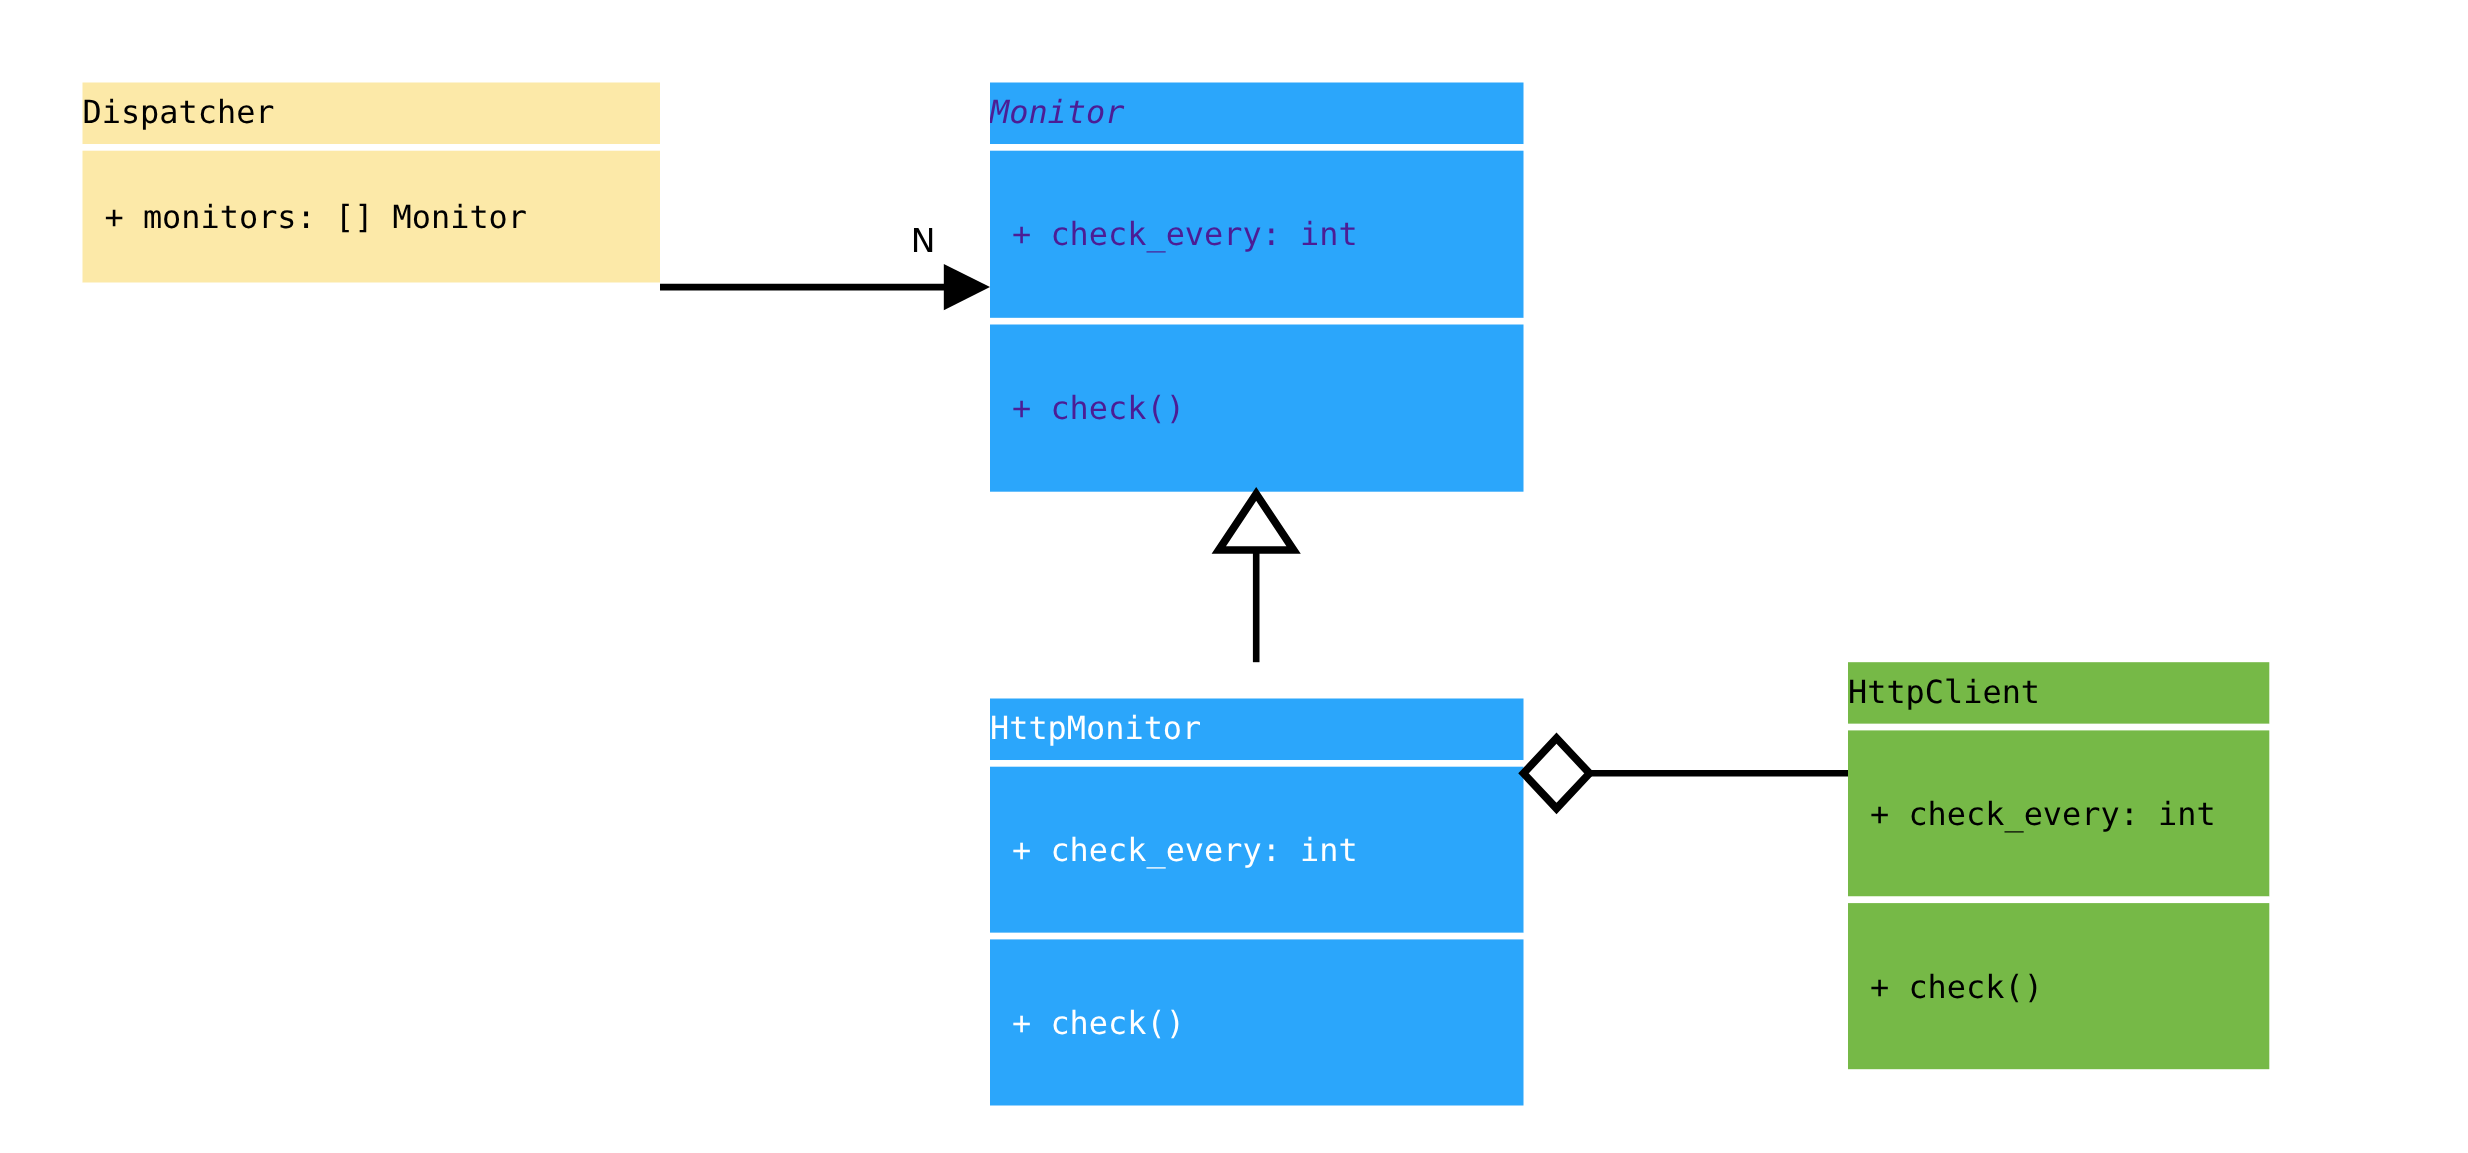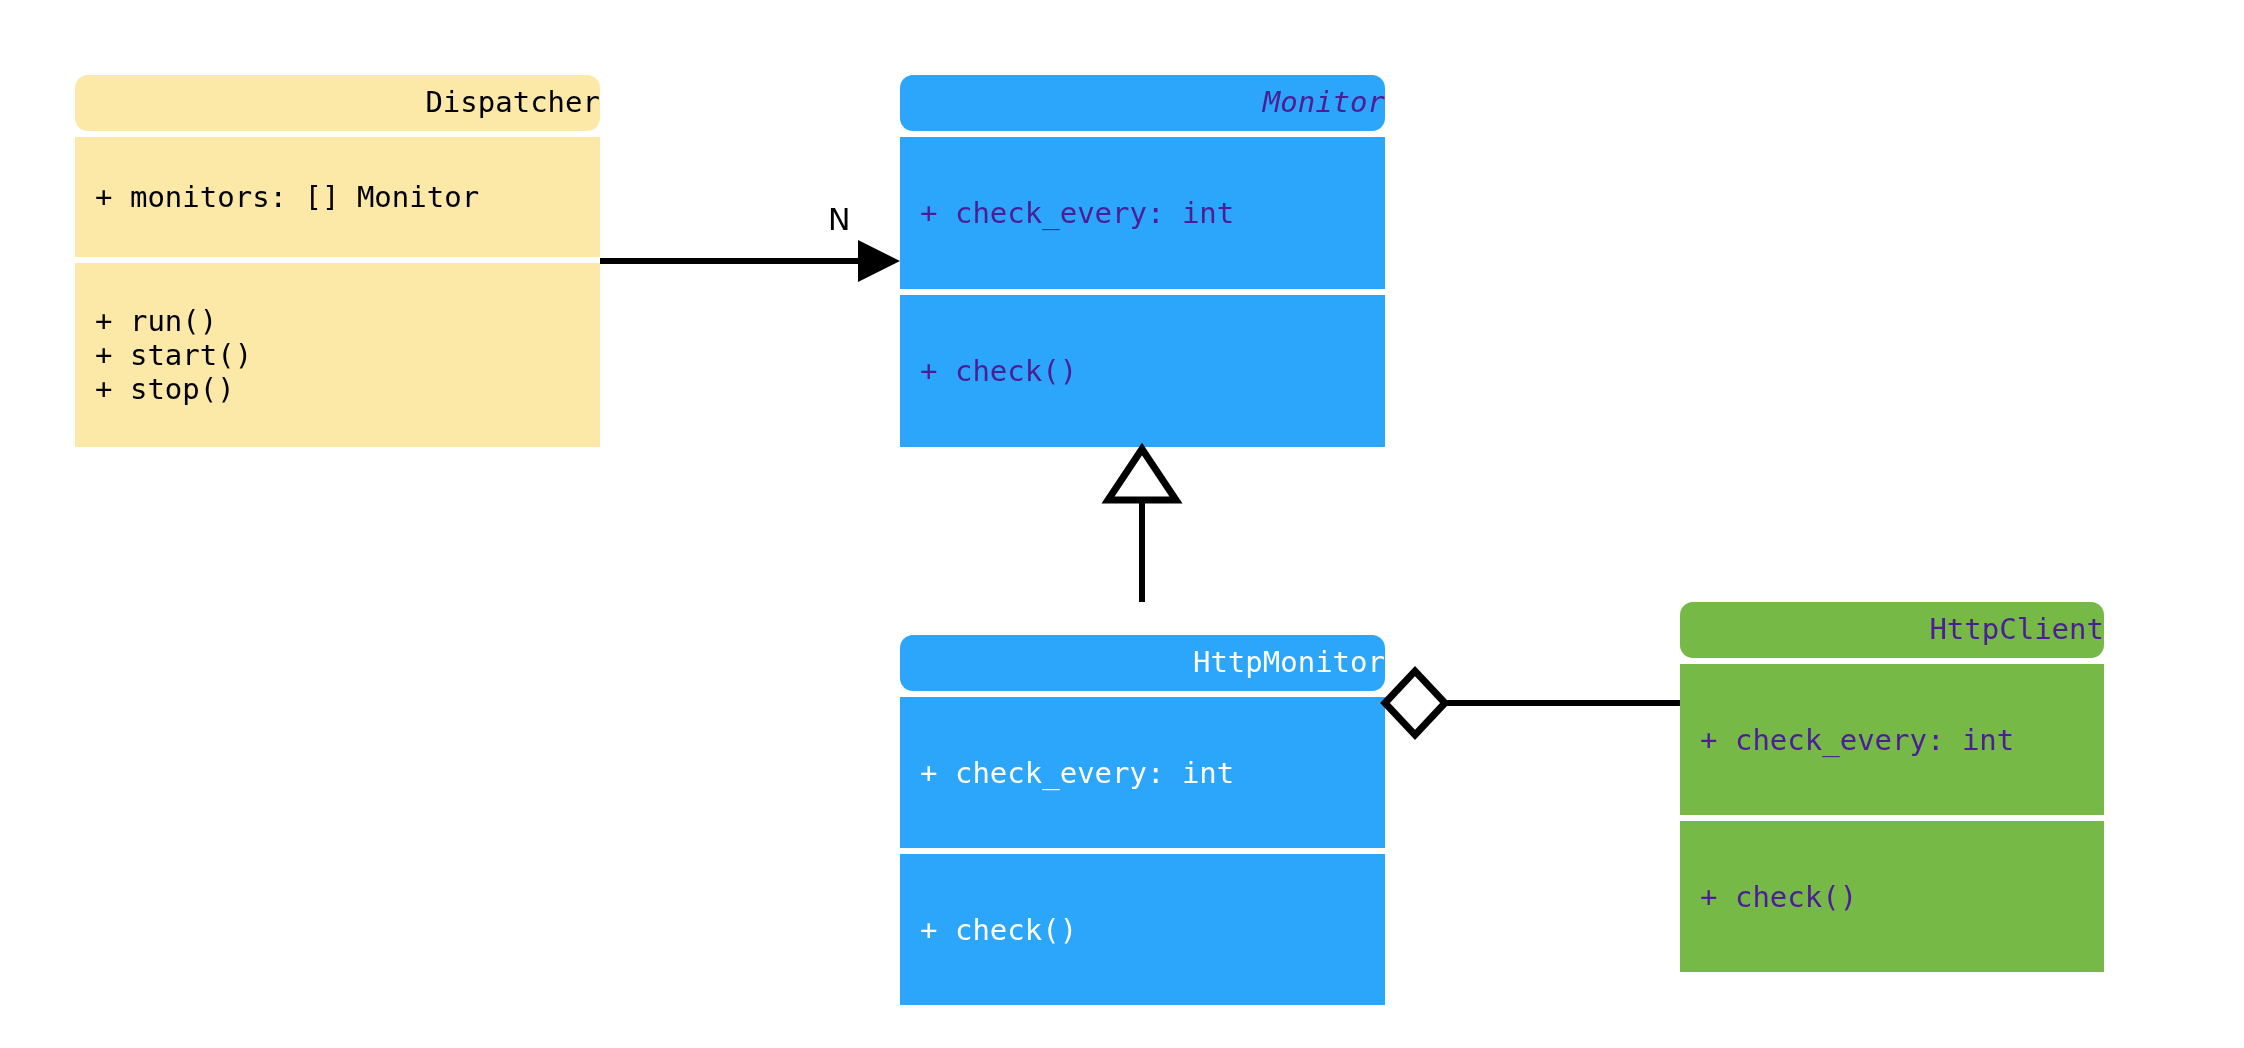--- a/index.html
+++ b/index.html
@@ -25,23 +25,22 @@
     background: #ffffff; 
   }
   .uml-compartment {
     box-sizing: border-box;
     width: 100%;
     display: flex;
     flex-direction: column;
     overflow: hidden;
   }
   .uml-title-compartment {
-    align-items: flex-end;
+    align-items: flex-start;
     justify-content: center;
-    border-radius: 13px;
   }
   .uml-title {
     font-size: 29px;
     line-height: 1.15;
     letter-spacing: 0px;
     white-space: nowrap;
   }
   .uml-title.abstract {
     font-style: italic;
   }
@@ -88,25 +87,20 @@
 
   <div class="uml-class" id="cls-dispatcher" style="left: 75px; top: 75px; width: 525px; height: 372px; color: rgb(0, 0, 0);">
     <div class="uml-compartment uml-title-compartment" style="height: 56px; background: rgb(252, 233, 168);">
       <span class="uml-title">Dispatcher</span>
     </div>
     <div class="gap" style="height: 6px; background: rgb(255, 255, 255);"></div>
     <div class="uml-compartment uml-members" style="height: 120px; background: rgb(252, 233, 168);">
       <div class="uml-member">+ monitors: [] Monitor</div>
     </div>
     <div class="gap" style="height: 6px; background: rgb(255, 255, 255);"></div>
-    <div class="uml-compartment uml-members" style="height: 184px; background: rgb(252, 233, 168);">
-      <div class="uml-member">+ run()</div>
-      <div class="uml-member">+ start()</div>
-      <div class="uml-member">+ stop()</div>
-    </div>
   </div>
 
   <div class="uml-class" id="cls-monitor" style="left: 900px; top: 75px; width: 485px; height: 372px; color: #4c1d95;">
     <div class="uml-compartment uml-title-compartment" style="height: 56px; background: rgb(43, 166, 251);">
       <span class="uml-title abstract">Monitor</span>
     </div>
     <div class="gap" style="height: 6px; background: rgb(255, 255, 255);"></div>
     <div class="uml-compartment uml-members" style="height: 152px; background: rgb(43, 166, 251);">
       <div class="uml-member">+ check_every: int</div>
     </div>
@@ -123,21 +117,21 @@
     <div class="gap" style="height: 6px; background: rgb(255, 255, 255);"></div>
     <div class="uml-compartment uml-members" style="height: 151px; background: rgb(43, 166, 251);">
       <div class="uml-member">+ check_every: int</div>
     </div>
     <div class="gap" style="height: 6px; background: rgb(255, 255, 255);"></div>
     <div class="uml-compartment uml-members" style="height: 151px; background: rgb(43, 166, 251);">
       <div class="uml-member">+ check()</div>
     </div>
   </div>
 
-  <div class="uml-class" id="cls-httpclient" style="left: 1680px; top: 602px; width: 424px; height: 370px; color: #4c1d95;">
+  <div class="uml-class" id="cls-httpclient" style="left: 1680px; top: 602px; width: 383px; height: 370px; color: #000000;">
     <div class="uml-compartment uml-title-compartment" style="height: 56px; background: rgb(118, 185, 71);">
       <span class="uml-title">HttpClient</span>
     </div>
     <div class="gap" style="height: 6px; background: rgb(255, 255, 255);"></div>
     <div class="uml-compartment uml-members" style="height: 151px; background: rgb(118, 185, 71);">
       <div class="uml-member">+ check_every: int</div>
     </div>
     <div class="gap" style="height: 6px; background: rgb(255, 255, 255);"></div>
     <div class="uml-compartment uml-members" style="height: 151px; background: rgb(118, 185, 71);">
       <div class="uml-member">+ check()</div>

